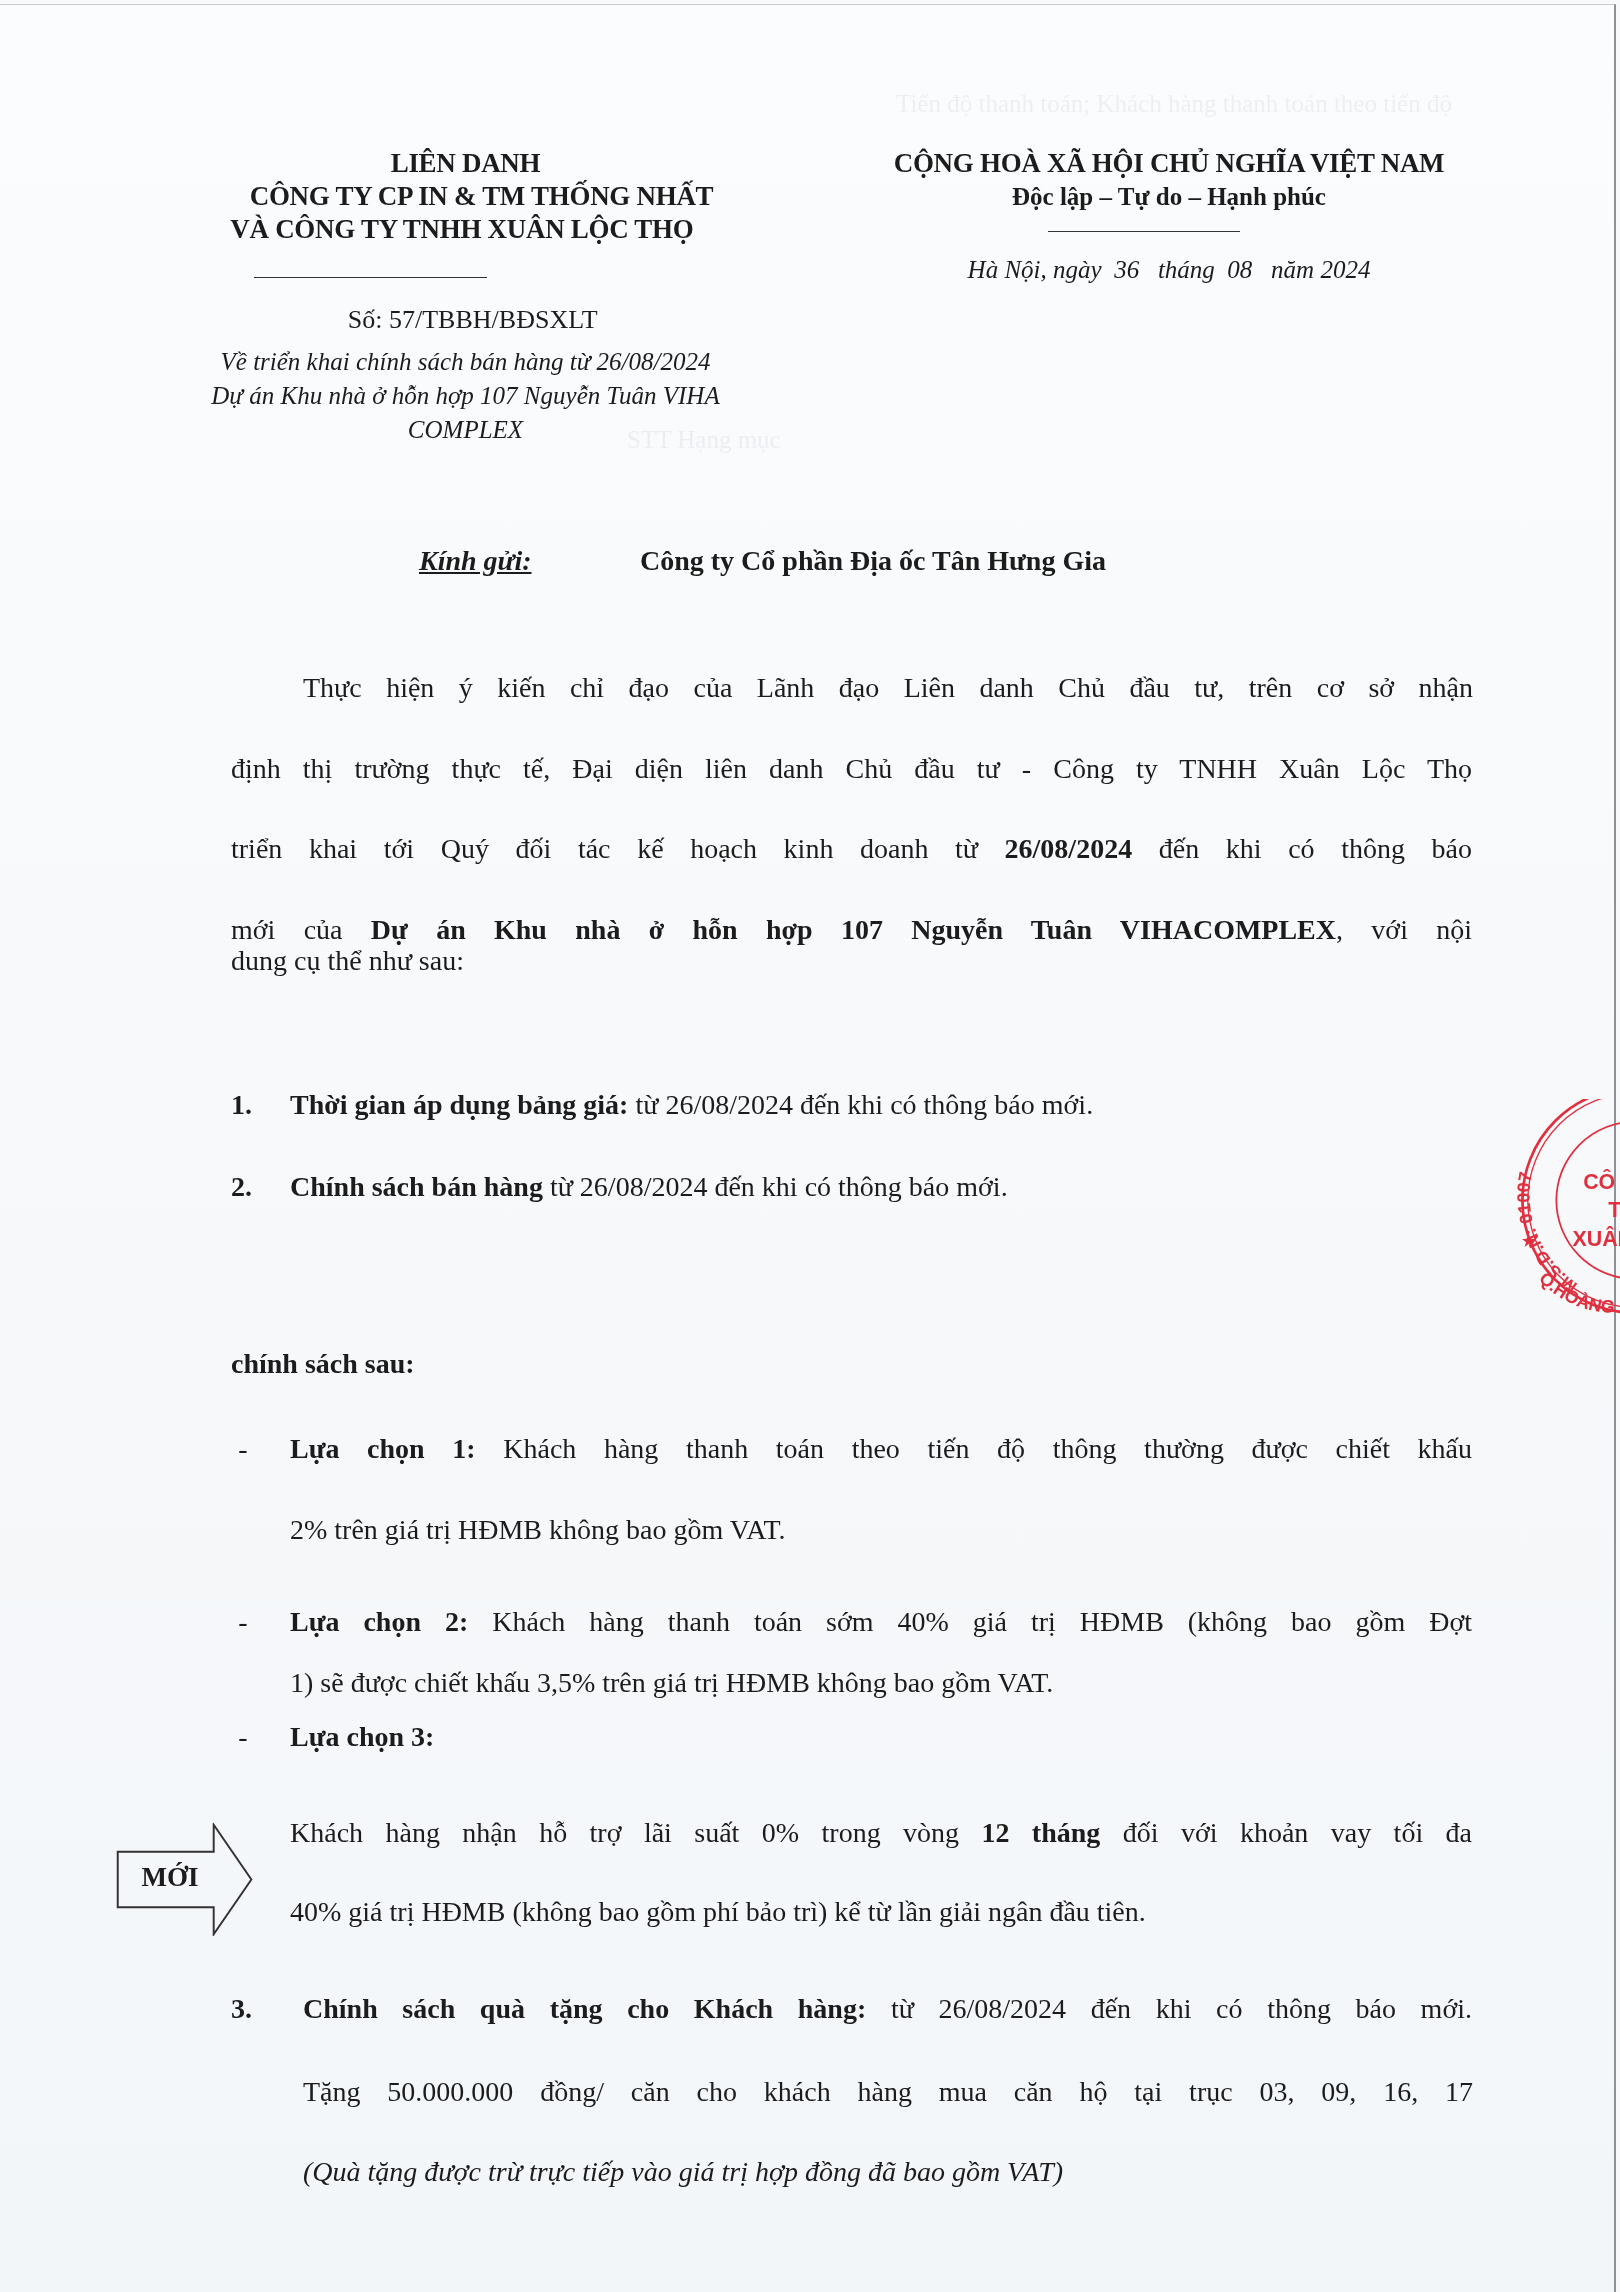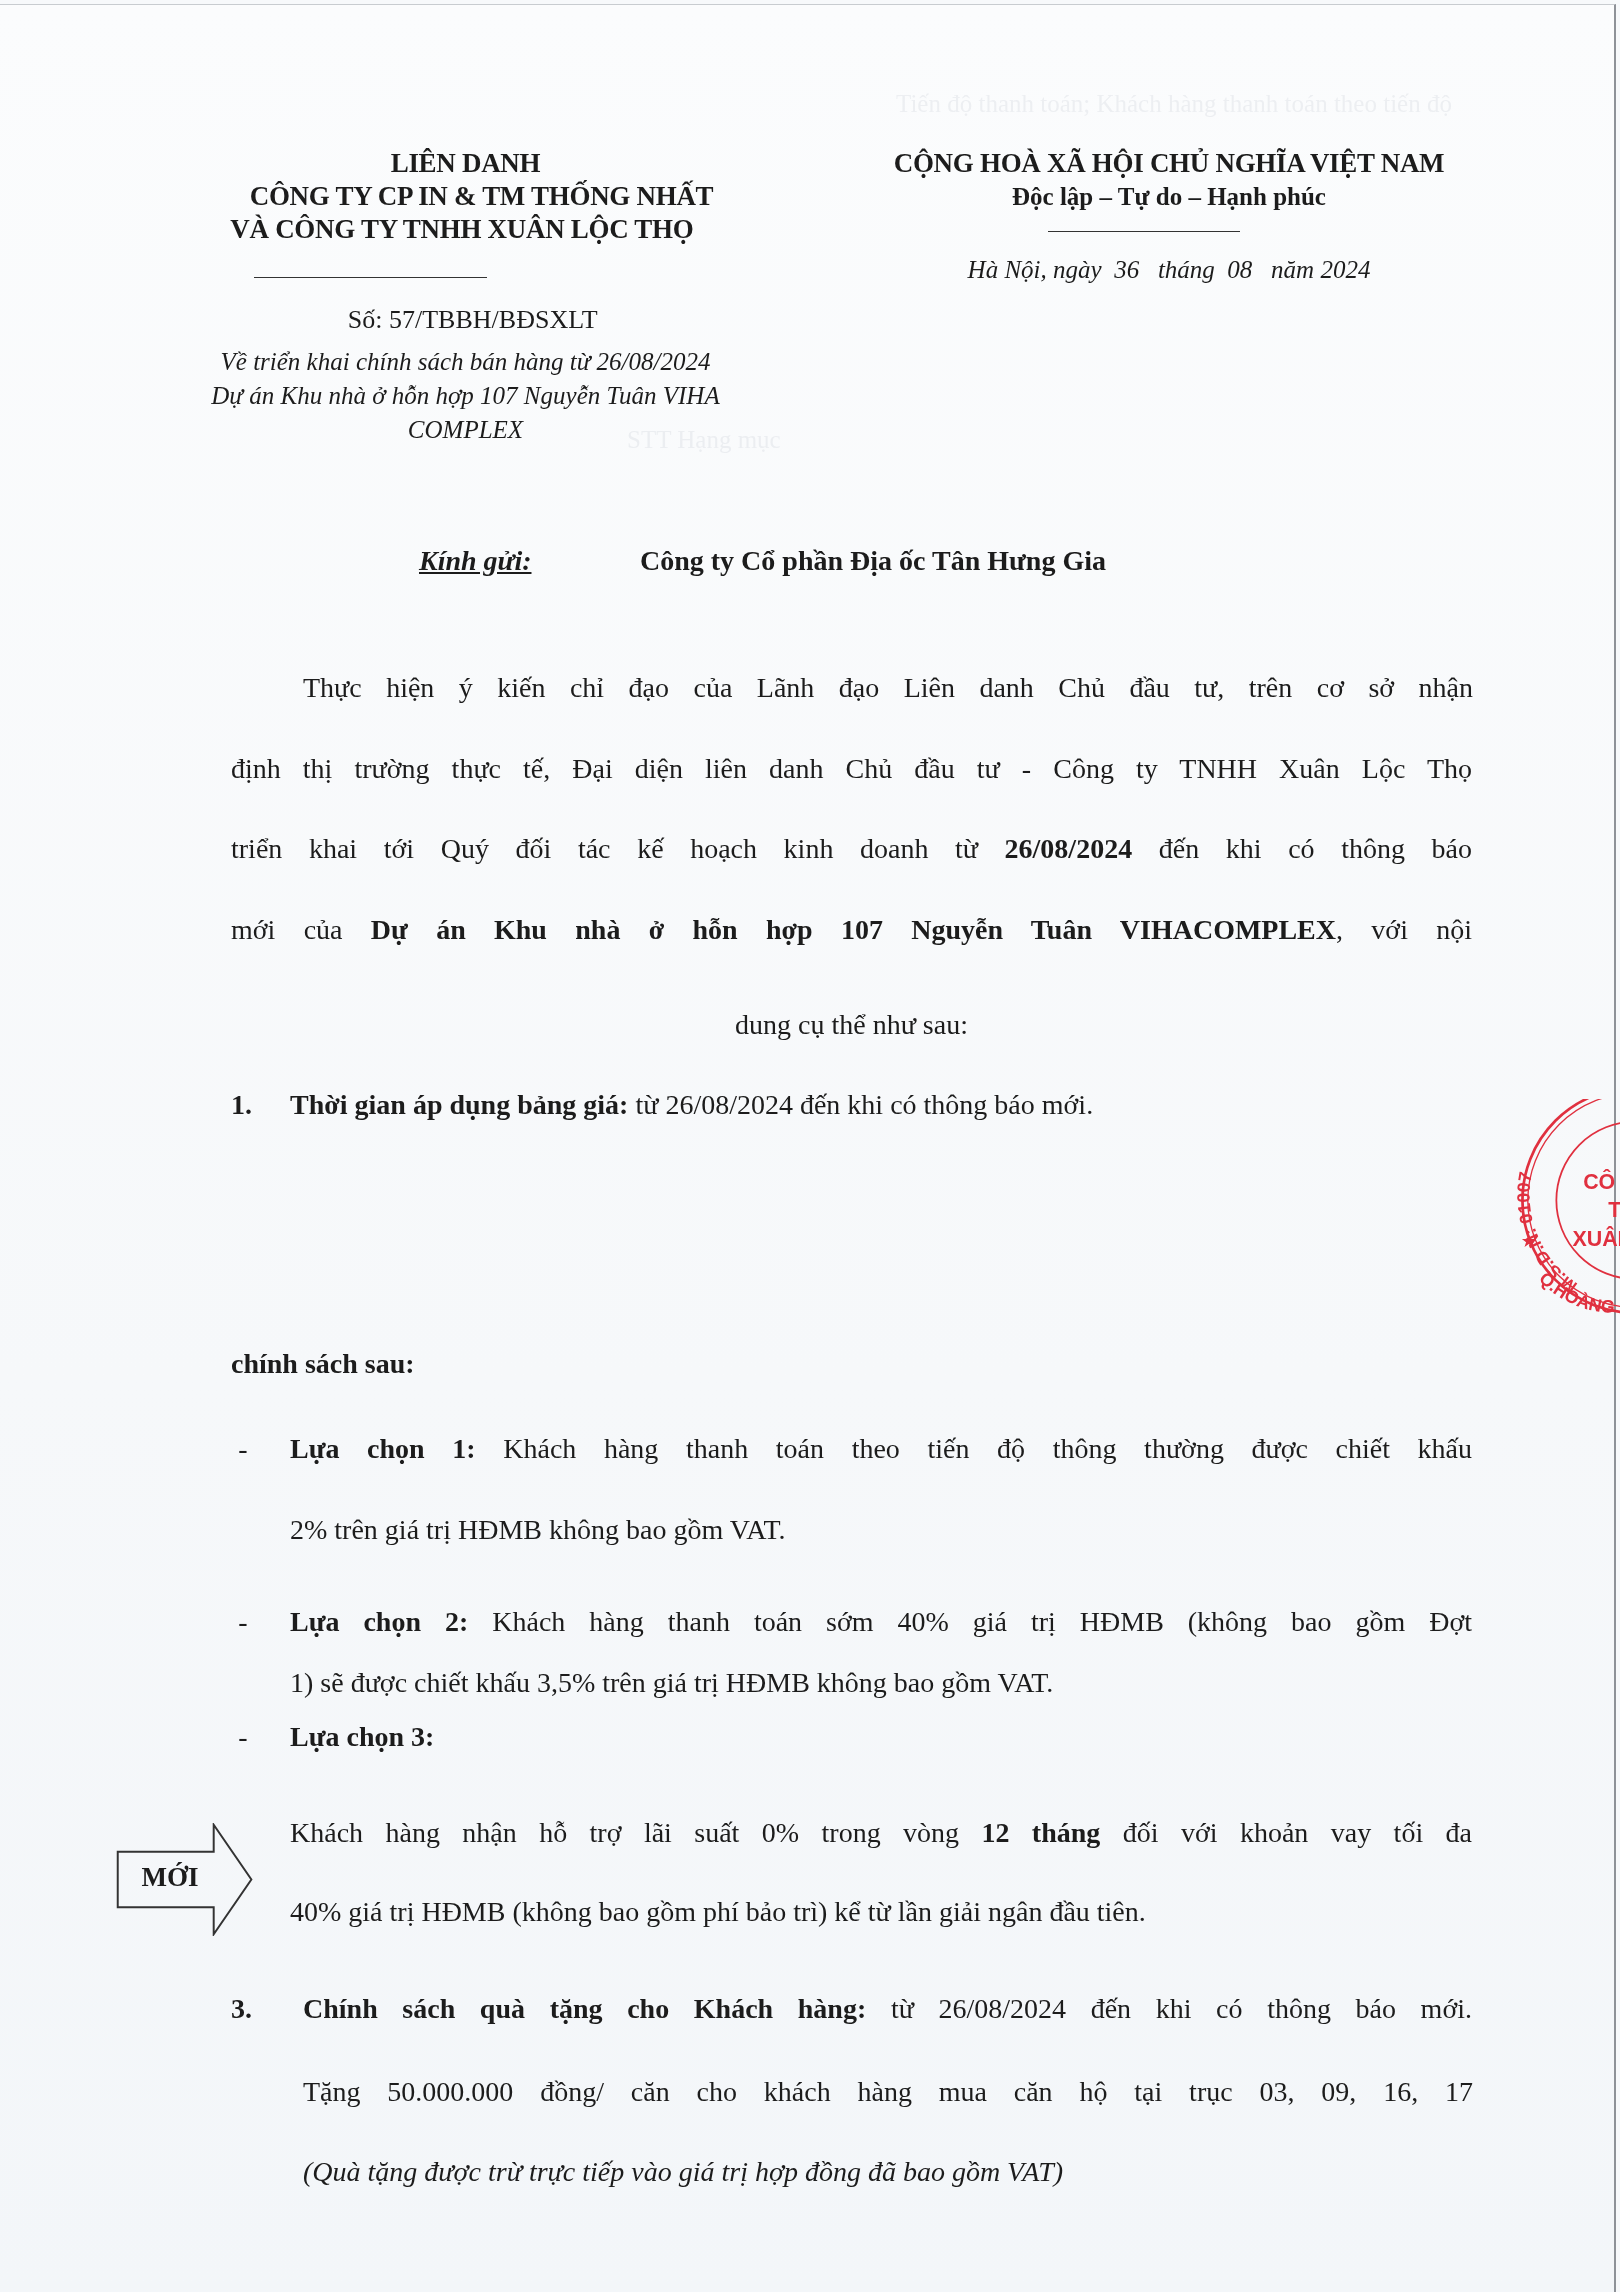--- a/index.html
+++ b/index.html
@@ -149,24 +149,27 @@
   <div class="abs rule-right"></div>
   <div class="abs date-line">Hà Nội, ngày  36   tháng  08   năm 2024</div>
 
   <div class="abs kinhgui-label">Kính gửi:</div>
   <div class="abs body-text just" style="left:303px; width:1170px; top:667px;">Thực hiện ý kiến chỉ đạo của Lãnh đạo Liên danh Chủ đầu tư, trên cơ sở nhận</div>
 
   <div class="abs kinhgui-to">Công ty Cổ phần Địa ốc Tân Hưng Gia</div>
   <div class="abs body-text just" style="top:748px;">định thị trường thực tế, Đại diện liên danh Chủ đầu tư - Công ty TNHH Xuân Lộc Thọ</div>
   <div class="abs body-text just" style="top:828px;"><span>triển khai tới Quý đối tác kế hoạch kinh doanh từ </span><b>26/08/2024</b><span> đến khi có thông báo</span></div>
   <div class="abs body-text just" style="top:909px;"><span>mới của </span><b>Dự án Khu nhà ở hỗn hợp 107 Nguyễn Tuân VIHACOMPLEX</b><span>, với nội</span></div>
-  <div class="abs body-text" style="top:1004px;text-align:center;">dung cụ thể như sau:</div>
+  <div class="abs body-text" style="top:940px;">dung cụ thể như sau:</div>
 
   <div class="abs body-text" style="top:1084px;">
     <span class="num">1.</span><b>Thời gian áp dụng bảng giá:</b><span> từ 26/08/2024 đến khi có thông báo mới.</span>
+  </div>
+  <div class="abs body-text" style="top:1166px;">
+    <span class="num">2.</span><b>Chính sách bán hàng</b><span> từ 26/08/2024 đến khi có thông báo mới.</span>
   </div>
 
   <div class="abs body-text bold" style="top:1343px;">chính sách sau:</div>
 
   <div class="abs body-text just" style="left:231px; top:1428px;">
     <span class="dash">-</span><b>Lựa chọn 1:</b><span> Khách hàng thanh toán theo tiến độ thông thường được chiết khấu</span>
   </div>
   <div class="abs body-text" style="left:290px; top:1509px;">2% trên giá trị HĐMB không bao gồm VAT.</div>
 
   <div class="abs body-text just" style="left:231px; top:1601px;">

